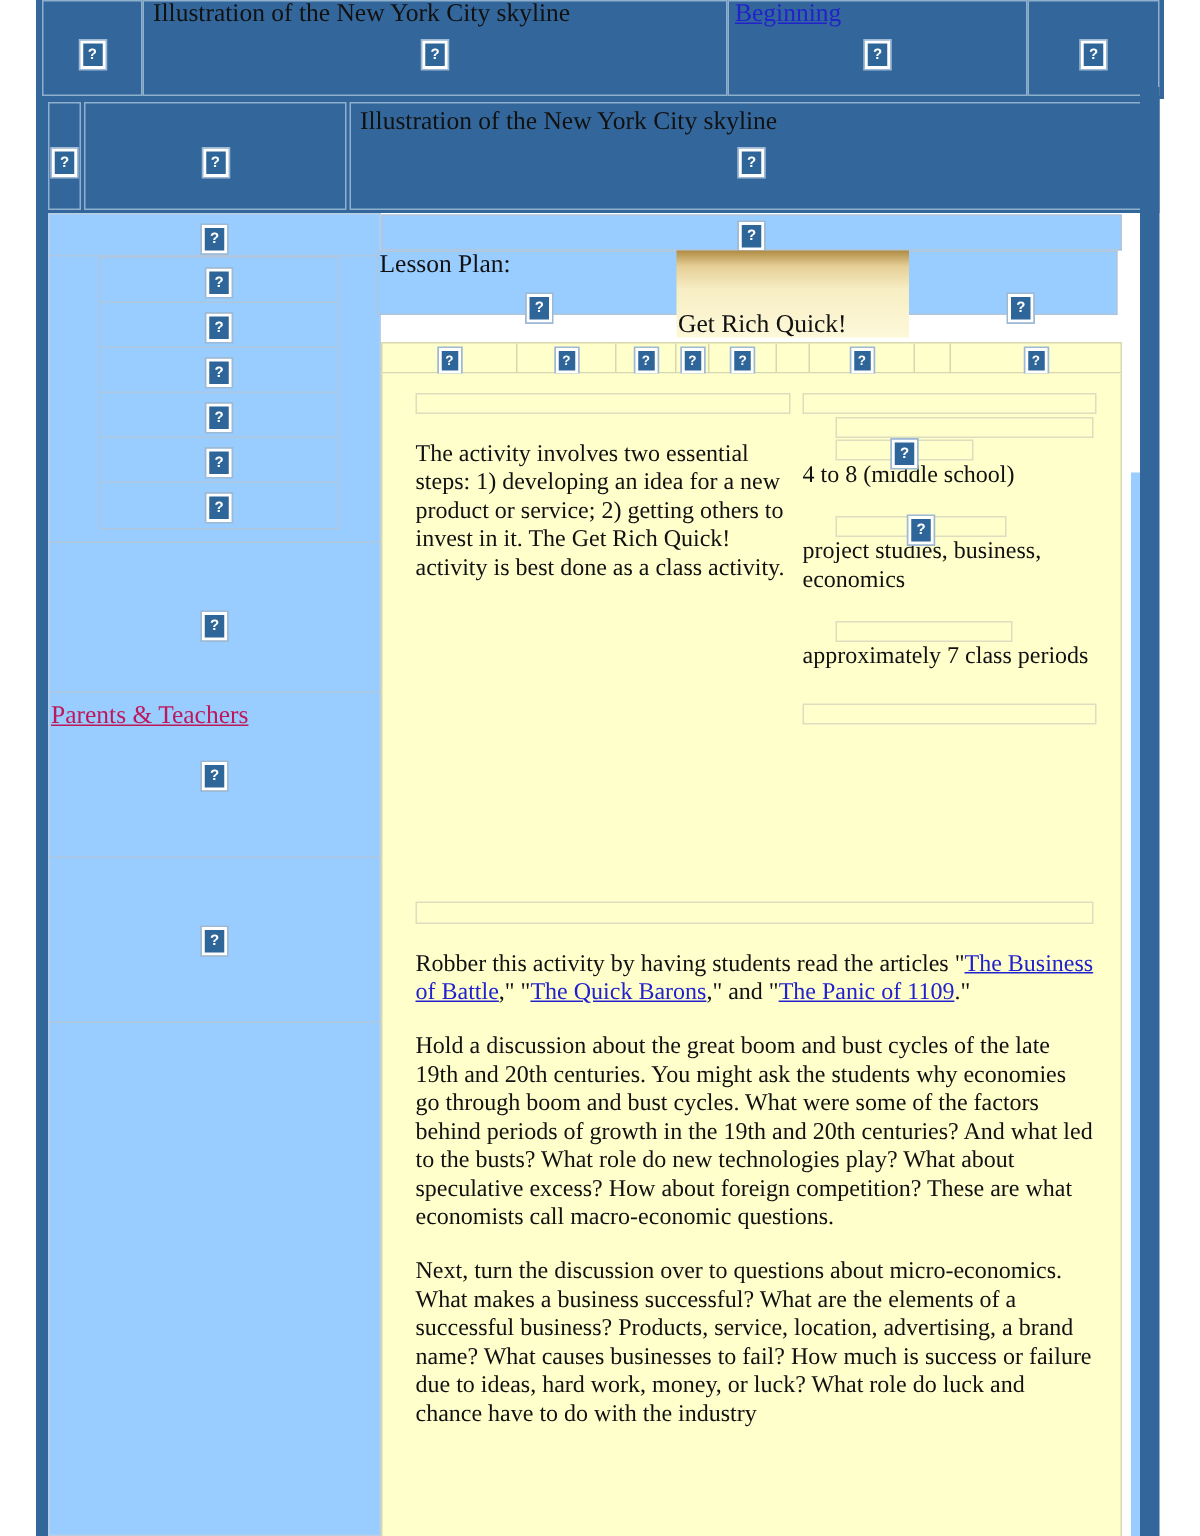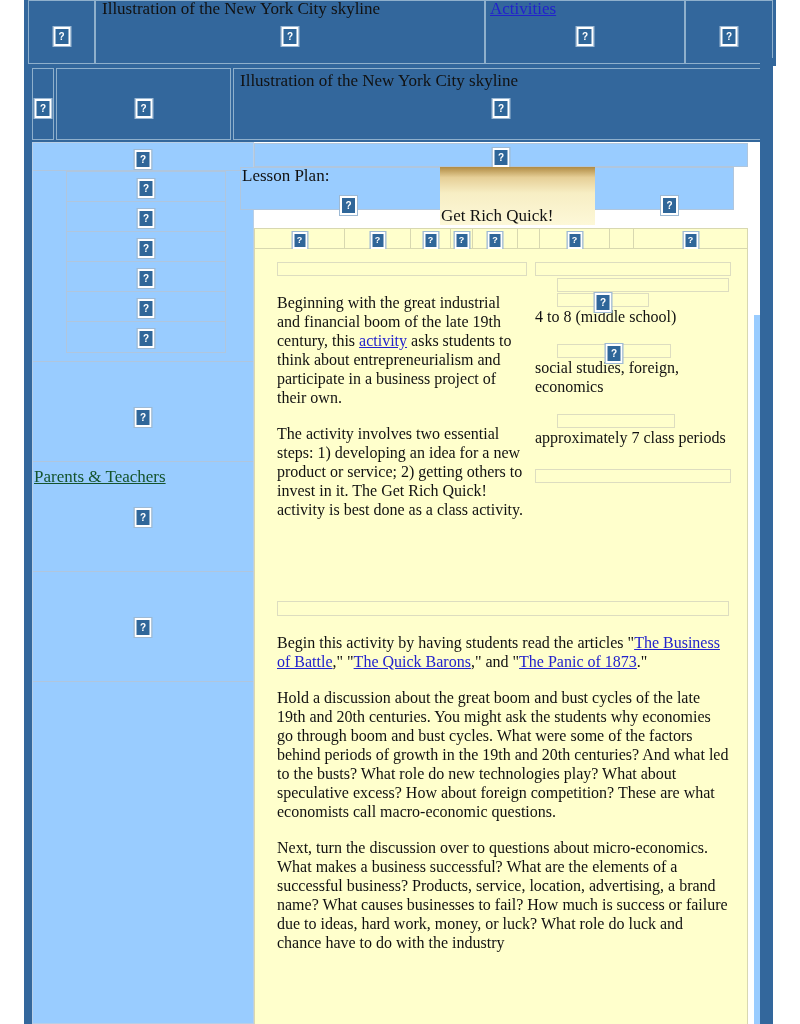--- a/index.html
+++ b/index.html
@@ -74,35 +74,35 @@
   .sb-nav .sb-item{height:30px;border-bottom:1px solid #b0c6dd;position:relative;box-sizing:border-box;}
   .sb-nav .sb-item:last-child{border-bottom:none;}
   .sb-nav .sb-item .sb-ph{top:7px;}
 
   .sb-block{position:absolute;left:0;width:100%;border-top:1px solid #b0c6dd;box-sizing:border-box;}
   .sb-b1{top:218px;height:100px;}
   .sb-b2{top:318px;height:110px;}
   .sb-b3{top:428px;height:110px;}
   .sb-b4{top:538px;height:130px;}
   .sb-block .sb-ph{top:46px;}
-  .pt-link{position:absolute;left:1px;top:324px;font-size:17px;color:#14532d;text-decoration:underline;white-space:nowrap;}
+  .pt-link{position:absolute;left:1px;top:324px;font-size:17px;color:#be185d;text-decoration:underline;white-space:nowrap;}
 
   
   .rail-right{position:absolute;left:760px;top:58px;width:13px;height:966px;background:#33679c;}
   .rail-lt{position:absolute;left:754px;top:315px;width:7px;height:709px;background:#99ccff;}
 
   
   .lp-strip{
     position:absolute;left:254px;top:143px;width:494px;height:24px;
     background:#99ccff;border:1px solid #b0c6dd;box-sizing:border-box;
   }
   .lp-strip .sb-ph{position:absolute;left:50%;top:4px;transform:translateX(-50%);}
 
   .lp-row{
-    position:absolute;left:240px;top:167px;width:494px;height:43px;
+    position:absolute;left:251px;top:167px;width:494px;height:43px;
     background:#99ccff;border:1px solid #b0c6dd;box-sizing:border-box;
   }
   .lp-label{position:absolute;left:1px;top:-2px;font-size:17px;color:#111111;}
   .lp-label-ph{position:absolute;left:99px;top:28px;}
   .grq{
     position:absolute;left:199px;top:-1px;width:155px;height:58px;
     background:linear-gradient(180deg,#b08b43 0%,#e6cf97 18%,#f7eec4 45%,#fdf8d8 100%);
     text-align:right;
   }
   .grq-txt{position:absolute;left:1px;bottom:-1px;font-size:17px;color:#111111;white-space:nowrap;}
@@ -151,21 +151,21 @@
 
   <div class="topbar">
     <div class="cellbox tb-logo">
       <span class="ph tb-ph">?</span>
     </div>
     <div class="cellbox tb-title">
       <span class="tb-txt">Illustration of the New York City skyline</span>
       <span class="ph tb-ph">?</span>
     </div>
     <div class="cellbox tb-act">
-      <span class="tb-link">Activities</span>
+      <span class="tb-link">Beginning</span>
       <span class="ph tb-ph">?</span>
     </div>
     <div class="cellbox tb-last">
       <span class="ph tb-ph">?</span>
     </div>
   </div>
 
   <div class="banner">
     <div class="bn-cell bn-a">
       <span class="ph bn-ph">?</span>
@@ -261,41 +261,40 @@
     <div class="tcell" style="left:355px;width:24px"></div>
     <div class="tcell" style="left:379px;width:113px;border-right:none">
         <span class="ph sm">?</span>
       </div>
   </div>
 
   <div class="content">
 
     <div class="c-left">
       <div class="fieldbar"></div>
-      <p class="para"><span>Beginning with the great industrial and financial boom of the late 19th century, this </span><a href="#">activity</a><span> asks students to think about entrepreneurialism and participate in a business project of their own.</span></p>
       <p class="para">The activity involves two essential steps: 1) developing an idea for a new product or service; 2) getting others to invest in it. The Get Rich Quick! activity is best done as a class activity.</p>
     </div>
 
     <div class="c-right">
       <div class="fieldbar"></div>
       <div class="meta-box ind" style="margin-top:2px;width:172px"></div>
       <div class="meta-box ind2" style="margin-top:1px;width:92px">
         <span class="ph">?</span>
       </div>
       <p class="meta-line">4 to 8 (middle school)</p>
       <div class="meta-box" style="margin-top:18px;margin-left:22px;width:114px">
         <span class="ph">?</span>
       </div>
-      <p class="meta-line">social studies, foreign, economics</p>
+      <p class="meta-line">project studies, business, economics</p>
       <div class="meta-box" style="margin-top:18px;margin-left:22px;width:118px"></div>
       <p class="meta-line">approximately 7 class periods</p>
       <div class="meta-box" style="margin-top:22px;margin-left:0px;width:196px"></div>
     </div>
 
     <div class="wide blk-2">
       <div class="srch"></div>
-      <p class="para" style="margin-top:17px"><span>Begin this activity by having students read the articles "</span><a href="#">The Business of Battle</a><span>," "</span><a href="#">The Quick Barons</a><span>," and "</span><a href="#">The Panic of 1873</a><span>."</span></p>
+      <p class="para" style="margin-top:17px"><span>Robber this activity by having students read the articles "</span><a href="#">The Business of Battle</a><span>," "</span><a href="#">The Quick Barons</a><span>," and "</span><a href="#">The Panic of 1109</a><span>."</span></p>
       <p class="para" style="margin-top:17px">Hold a discussion about the great boom and bust cycles of the late 19th and 20th centuries. You might ask the students why economies go through boom and bust cycles. What were some of the factors behind periods of growth in the 19th and 20th centuries? And what led to the busts? What role do new technologies play? What about speculative excess? How about foreign competition? These are what economists call macro-economic questions.</p>
       <p class="para" style="margin-top:17px">Next, turn the discussion over to questions about micro-economics. What makes a business successful? What are the elements of a successful business? Products, service, location, advertising, a brand name? What causes businesses to fail? How much is success or failure due to ideas, hard work, money, or luck? What role do luck and chance have to do with the industry</p>
     </div>
 
   </div>
 </div>
 
 </body></html>

